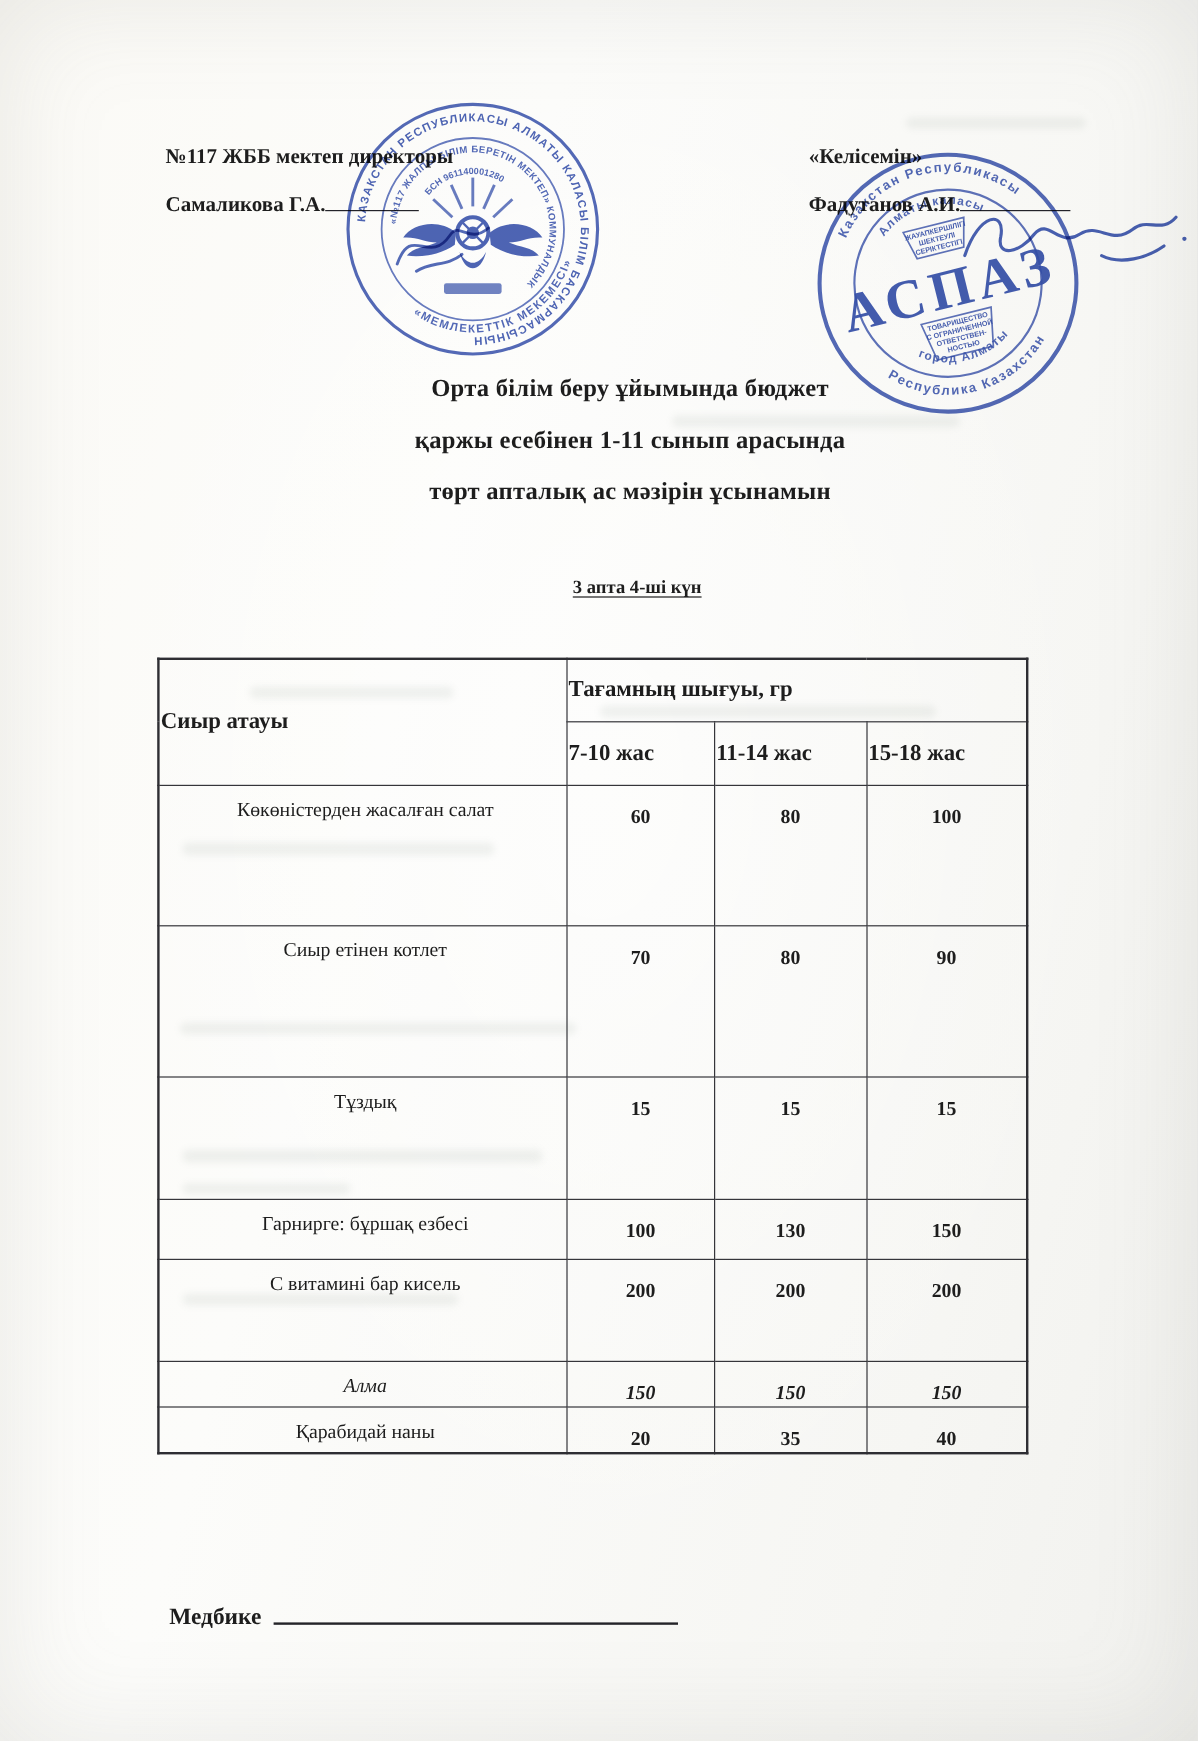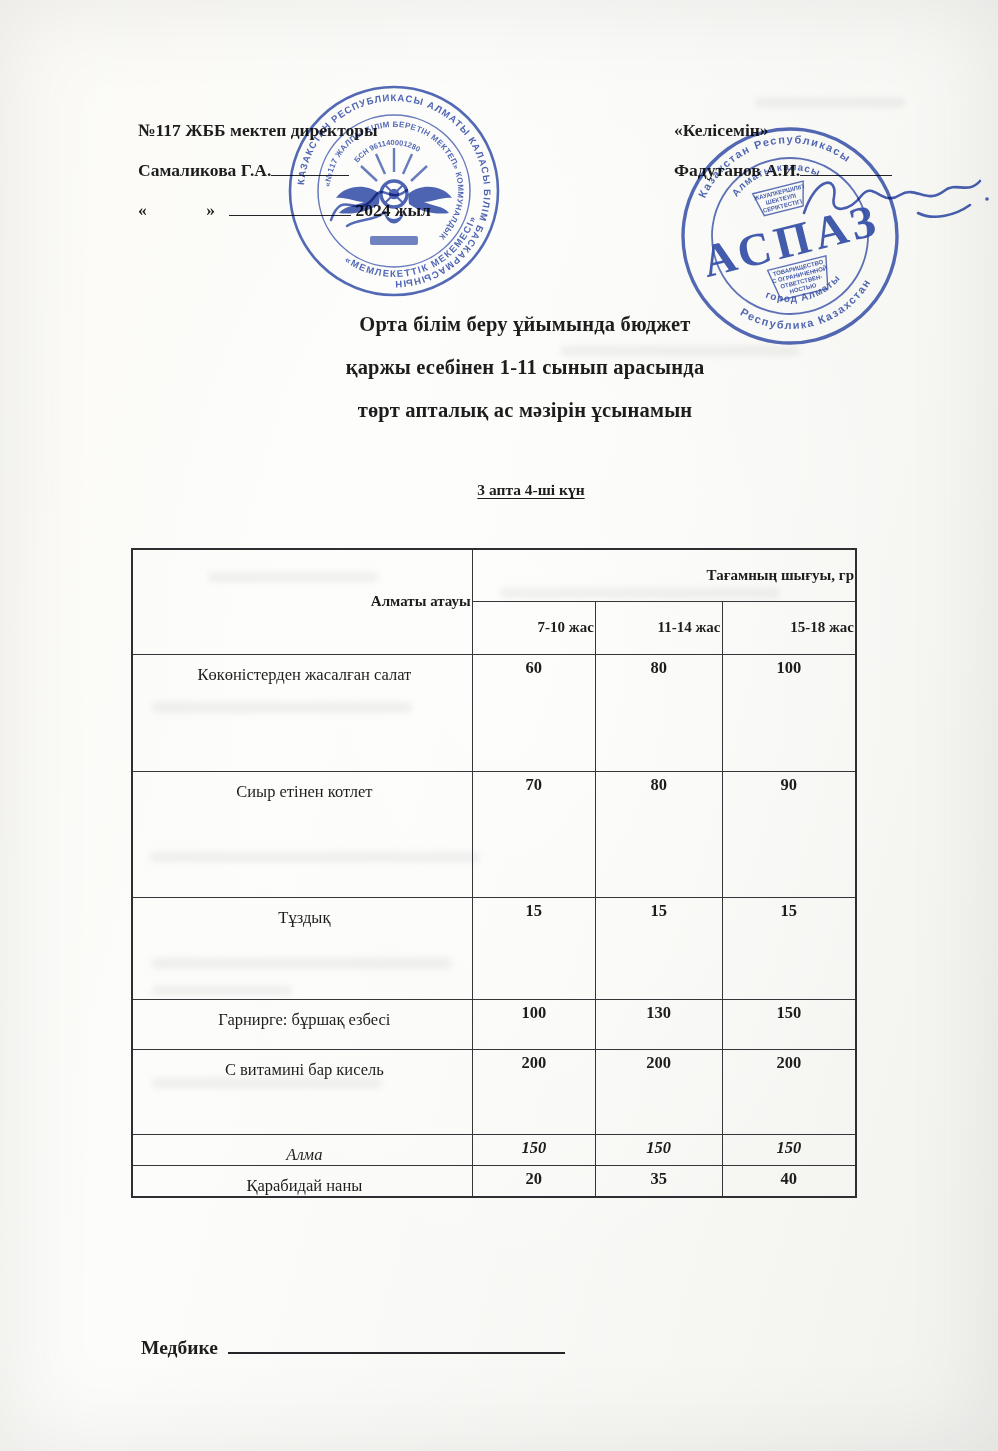--- a/index.html
+++ b/index.html
@@ -20,23 +20,23 @@
   .qgap{letter-spacing:14px;}
   .title{position:absolute;top:303px;left:0;right:0;text-align:center;transform:translateX(26px);
          font-weight:bold;font-size:20.5px;line-height:43px;letter-spacing:.2px;z-index:3;}
   .subtitle{position:absolute;top:481px;left:0;right:0;text-align:center;transform:translateX(32px);
             font-weight:bold;font-size:15.5px;z-index:3;}
   .subtitle span{text-decoration:underline;text-underline-offset:3px;}
   table.menu{position:absolute;left:131px;top:548px;width:726px;border-collapse:collapse;
              table-layout:fixed;z-index:3;}
   table.menu th, table.menu td{border:1.7px solid #35353a;}
   table.menu{border:2.2px solid #2e2e33;}
-  th.hdr{font-size:15px;font-weight:bold;text-align:right;vertical-align:middle;}
+  th.hdr{font-size:19px;font-weight:bold;text-align:left;vertical-align:middle;}
   td.dish{font-size:16.5px;text-align:center;vertical-align:top;padding:10px 6px 0 10px;}
-  td.val{font-size:16.5px;font-weight:bold;text-align:center;vertical-align:top;padding-top:3px;}
+  td.val{font-size:16.5px;font-weight:bold;text-align:center;vertical-align:top;padding-top:16px;}
   tr.hr1{height:52px;} tr.hr2{height:53px;}
   tr.r0{height:117px;} tr.r1{height:126px;} tr.r2{height:102px;}
   tr.r3{height:50px;} tr.r4{height:85px;} tr.r5{height:29px;font-style:italic;} tr.r6{height:28px;}
   .medbike{position:absolute;left:141px;top:1332px;font-weight:bold;font-size:19.5px;z-index:3;white-space:nowrap;}
   .mline{display:inline-block;width:337px;border-bottom:2.3px solid #242429;height:1em;margin-left:10px;}
   .stamp{position:absolute;mix-blend-mode:multiply;filter:blur(.4px);opacity:.95;z-index:5;}
   .sig{position:absolute;mix-blend-mode:multiply;z-index:6;}
   .ghost{position:absolute;background:#93a096;opacity:.13;filter:blur(3px);border-radius:5px;z-index:1;}
 </style>
 </head>
@@ -50,21 +50,20 @@
   <div class="ghost" style="left:500px;top:588px;width:280px;height:10px;"></div>
   <div class="ghost" style="left:152px;top:702px;width:260px;height:11px;"></div>
   <div class="ghost" style="left:150px;top:852px;width:330px;height:10px;"></div>
   <div class="ghost" style="left:152px;top:958px;width:300px;height:11px;"></div>
   <div class="ghost" style="left:152px;top:986px;width:140px;height:9px;"></div>
   <div class="ghost" style="left:152px;top:1078px;width:230px;height:10px;"></div>
 
   <div class="approval ap-left">
     <div class="ln">№117 ЖББ мектеп директоры</div>
     <div class="ln"><span>Самаликова Г.А.</span><span class="uline u75"></span></div>
-    <div class="ln"><span class="qgap">«  »</span><span class="uline u120"></span> <span>2024 жыл</span></div>
   </div>
 
   <div class="approval ap-right">
     <div class="ln">«Келісемін»</div>
     <div class="ln"><span>Фадутанов А.И.</span><span class="uline u88"></span></div>
   </div>
 
   <div class="title">
     <div>Орта білім беру ұйымында бюджет</div>
     <div>қаржы есебінен 1-11 сынып арасында</div>
@@ -75,21 +74,21 @@
 
   <table class="menu">
     <colgroup>
       <col style="width:47%">
         <col style="width:17%">
         <col style="width:17.5%">
         <col style="width:18.5%">
     </colgroup>
     <tbody>
         <tr class="hr1">
-      <th class="hdr" rowspan="2">Алматы атауы</th>
+      <th class="hdr" rowspan="2">Сиыр атауы</th>
       <th class="hdr" colspan="3">Тағамның шығуы, гр</th>
     </tr>
     <tr class="hr2">
       <th class="hdr">7-10 жас</th>
       <th class="hdr">11-14 жас</th>
       <th class="hdr">15-18 жас</th>
     </tr>
     <tr class="r0">
       <td class="dish">Көкөністерден жасалған салат</td>
       <td class="val">60</td>

